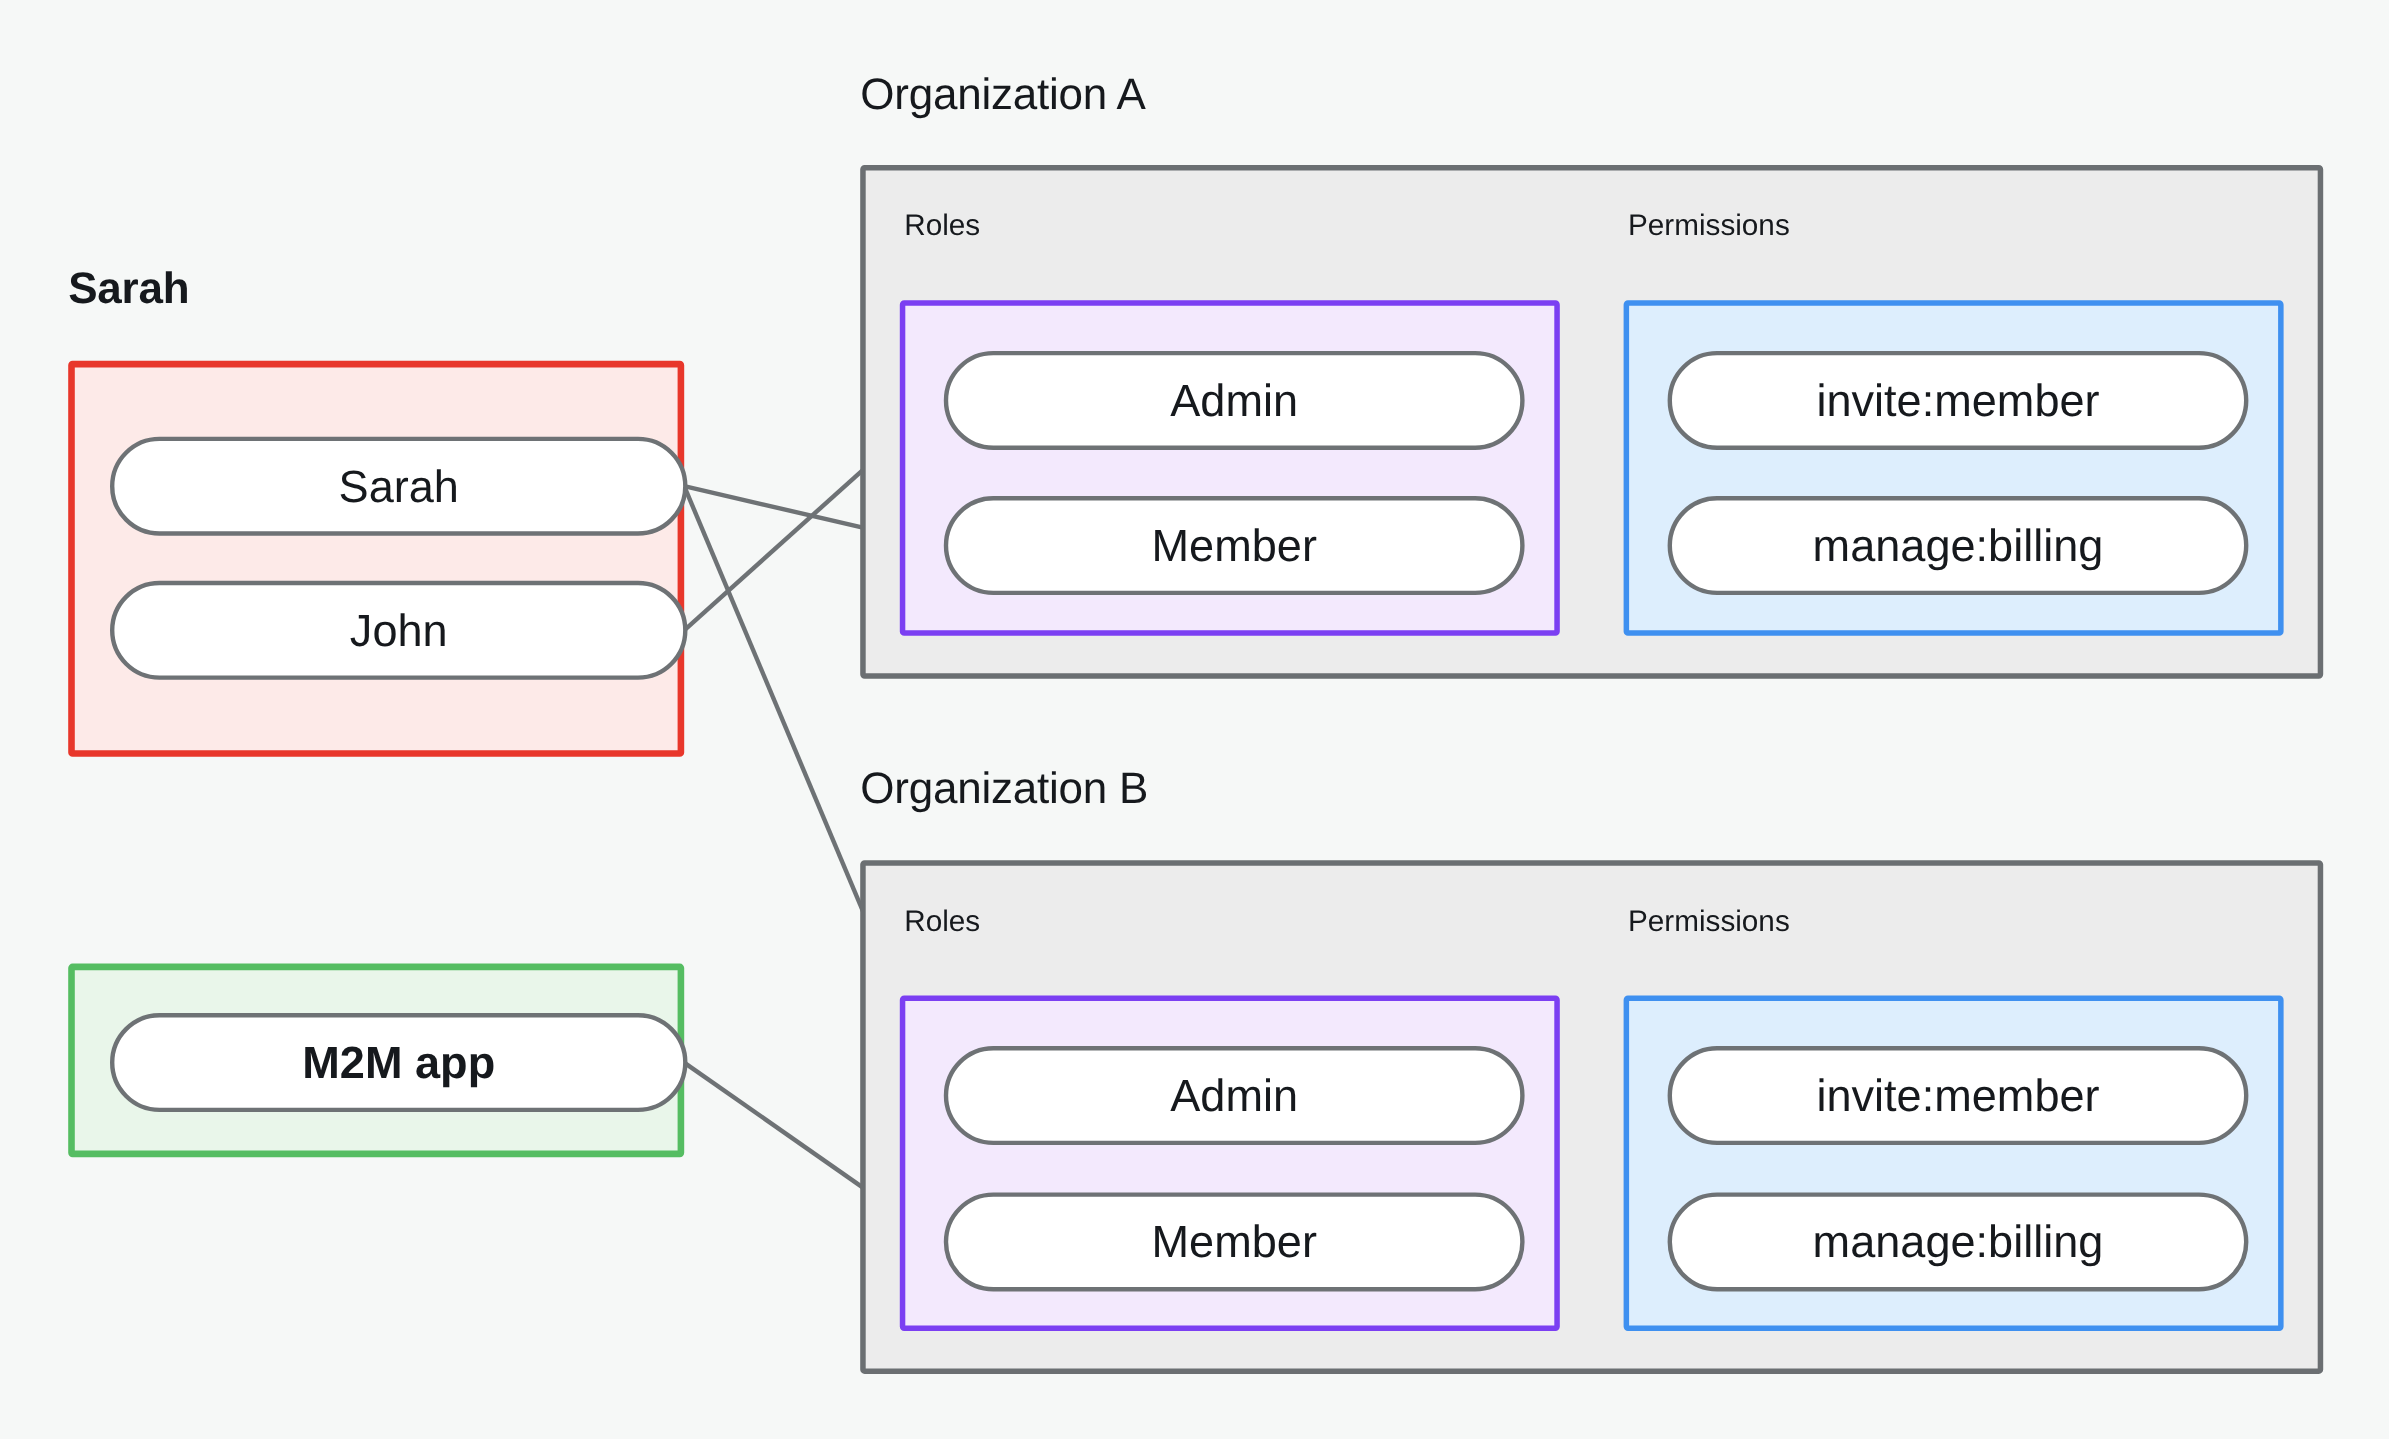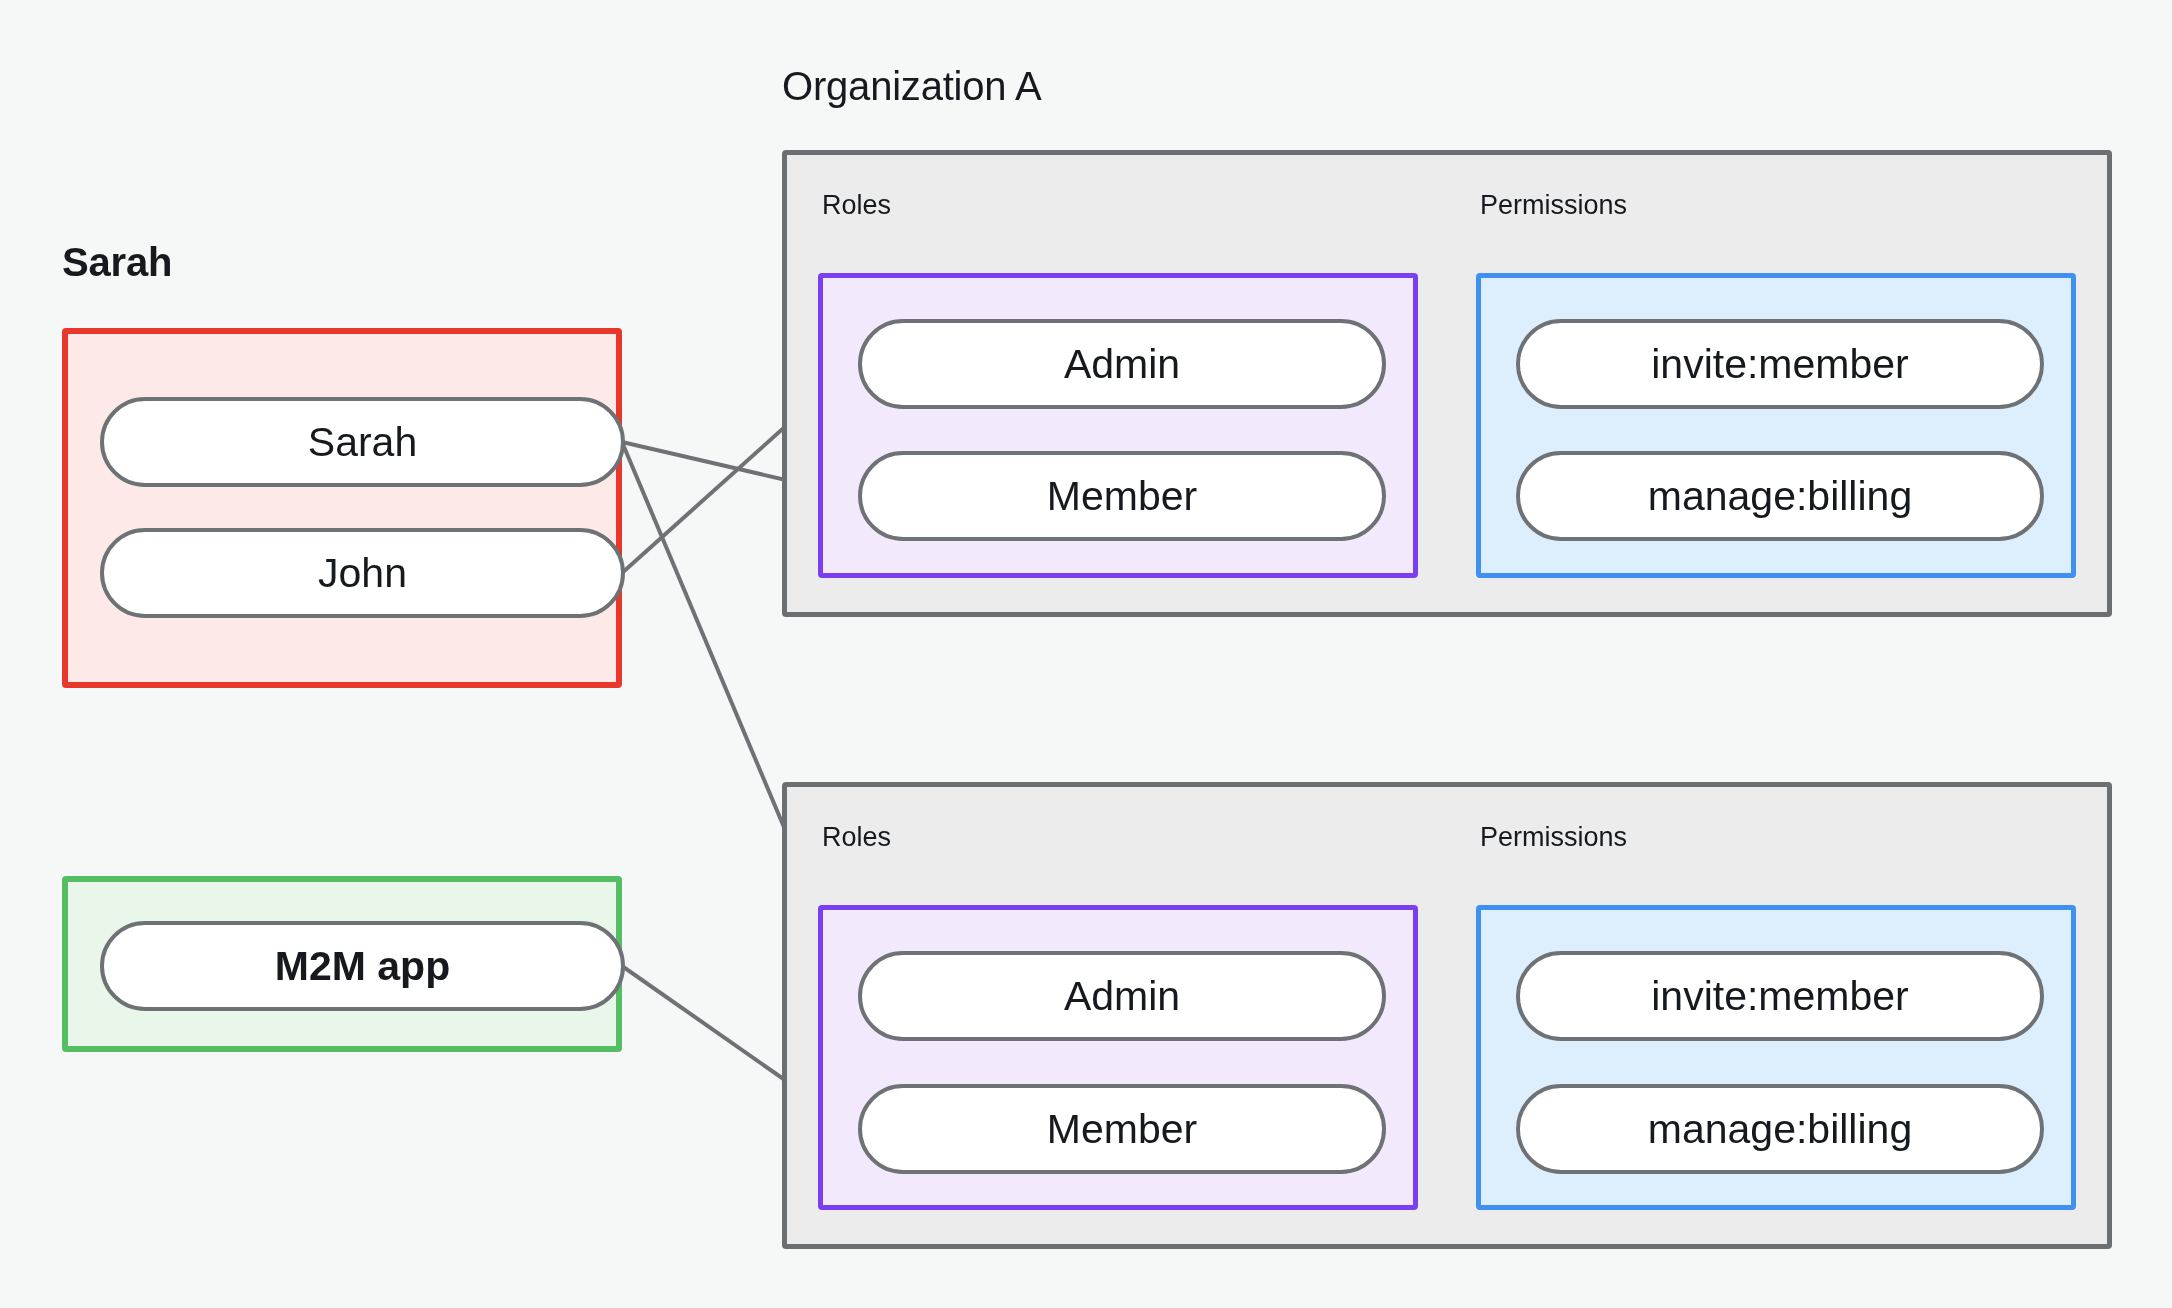--- a/index.html
+++ b/index.html
@@ -171,20 +171,21 @@
 
   <div class="group perms" style="left:1476px; top:273px; width:600px; height:305px;">
   </div>
   <div class="pill" style="left:1516px; top:319px; width:528px; height:90px;">
     <span>invite:member</span>
   </div>
   <div class="pill" style="left:1516px; top:451px; width:528px; height:90px;">
     <span>manage:billing</span>
   </div>
 
+  <div class="caption light" style="left:782px; top:695px;">Organization B</div>
 
   <div class="group org" style="left:782px; top:782px; width:1330px; height:467px;">
   </div>
   <div class="sublabel" style="left:822px; top:822px;">Roles</div>
   <div class="sublabel" style="left:1480px; top:822px;">Permissions</div>
 
   <div class="group roles" style="left:818px; top:905px; width:600px; height:305px;">
   </div>
   <div class="pill" style="left:858px; top:951px; width:528px; height:90px;">
     <span>Admin</span>

